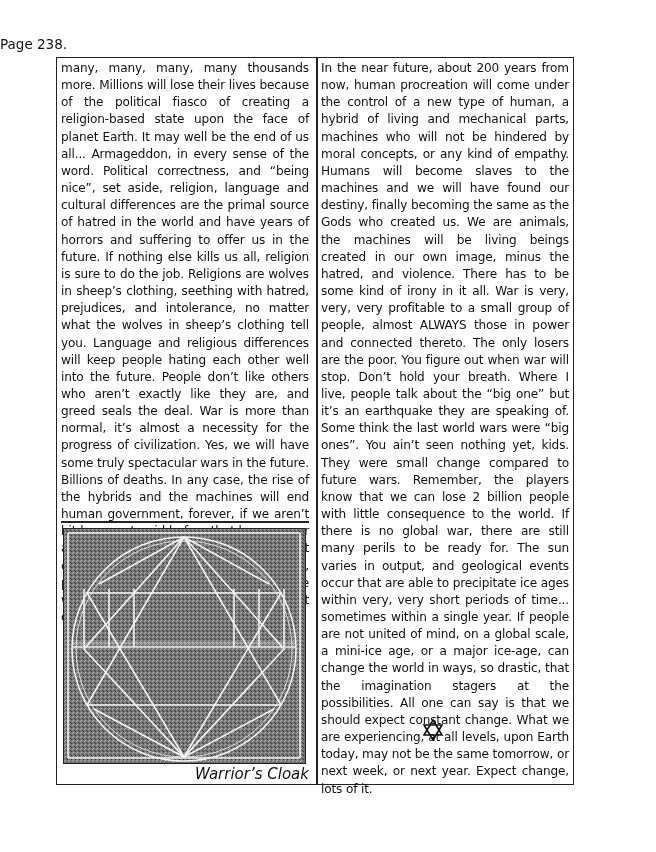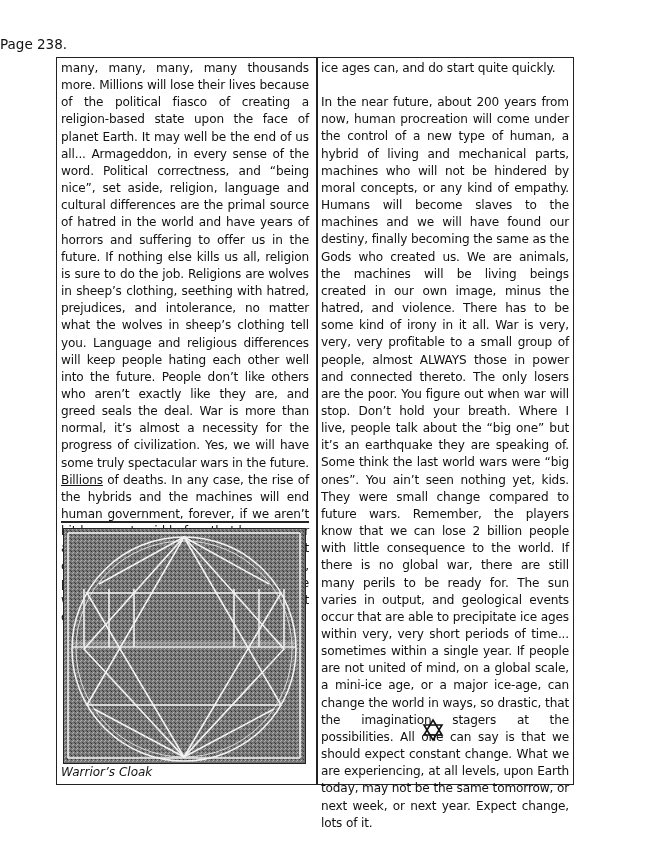--- a/index.html
+++ b/index.html
@@ -20,33 +20,33 @@
     position: absolute; left: 316px; top: 57px; width: 1.5px; height: 728px; background: #222;
   }
   .col {
     position: absolute; font-size: 12.1px; line-height: 17.15px;
     text-align: justify; letter-spacing: -0.15px;
   }
   .col p { margin: 0; }
   .col-left { left: 61px; top: 60px; width: 248px; }
   .col-right { left: 321px; top: 60px; width: 248px; }
   .col-right p + p { margin-top: 17px; }
-  .u { text-decoration: underline; }
+  .u { }
   .sep {
     position: absolute; left: 61px; top: 521px; width: 248px; height: 1.5px; background: #222;
   }
   .figure {
     position: absolute; left: 63px; top: 528px; width: 243px; height: 236px;
     background: #6e6e6e; border: 1.5px solid #222; box-sizing: border-box;
     overflow: hidden;
   }
   .figure svg { display: block; }
   .caption {
-    position: absolute; left: 61px; top: 765px; width: 248px; text-align: left;
-    font-style: italic; font-size: 12px;
+    position: absolute; left: 61px; top: 765px; width: 248px; text-align: right;
+    font-style: italic; font-size: 15px;
   }
   .star {
     position: absolute; left: 421px; top: 718px; width: 24px; height: 24px;
   }
 </style>
 </head>
 <body>
 
 <div class="page-num">Page 238.</div>
 
@@ -93,21 +93,20 @@
       <line x1="236" y1="4" x2="236" y2="229"></line>
       <line x1="4" y1="4" x2="236" y2="4"></line>
       <line x1="4" y1="229" x2="236" y2="229"></line>
     </g>
   </svg>
 </div>
 
 <div class="caption">Warrior’s Cloak</div>
 
 <div class="col col-right">
-  <p style="text-align:left">ice ages can, and do start quite quickly.</p>
   <p>In the near future, about 200 years from now, human procreation will come under the control of a new type of  human, a hybrid  of living and mechanical parts, machines who will not be hindered by moral concepts, or any kind of empathy. Humans will become slaves to the machines and we will have found our destiny, finally becoming the same as the Gods who created us.  We are animals, the machines will be living beings created in our own image, minus the hatred, and violence.  There has to be some kind of irony in it all.  War is very, very, very profitable to a small group of people, almost ALWAYS those in power and connected thereto.   The only losers are the poor. You figure out when war will stop.  Don’t hold your breath.  Where I live,  people talk about the “big one”  but it’s an earthquake  they are speaking of.  Some think the last world wars were “big ones”.  You ain’t  seen nothing  yet, kids.  They were small change  compared to future wars. Remember, the players know that we can lose 2 billion people with  little consequence to the world.  If there is no global war, there  are  still  many perils  to  be ready for.  The sun varies in output, and geological events occur that are able to precipitate ice ages within very, very short periods of time... sometimes within a single year.  If people are not  united of mind, on a global scale, a mini-ice age, or a major ice-age, can change the world in ways, so drastic, that the imagination stagers at the possibilities.  All one can say is that we should expect constant change.  What we are experiencing, at all levels, upon Earth today, may not be the same tomorrow, or next week, or next year.  Expect  change, lots of it.</p>
 </div>
 
 <div class="star">
   <svg width="24" height="24" viewBox="0 0 24 24">
     <g fill="none" stroke="#111" stroke-width="1.6">
       <polygon points="12,2 21,17 3,17"></polygon>
       <polygon points="12,22 21,7 3,7"></polygon>
     </g>
   </svg>

